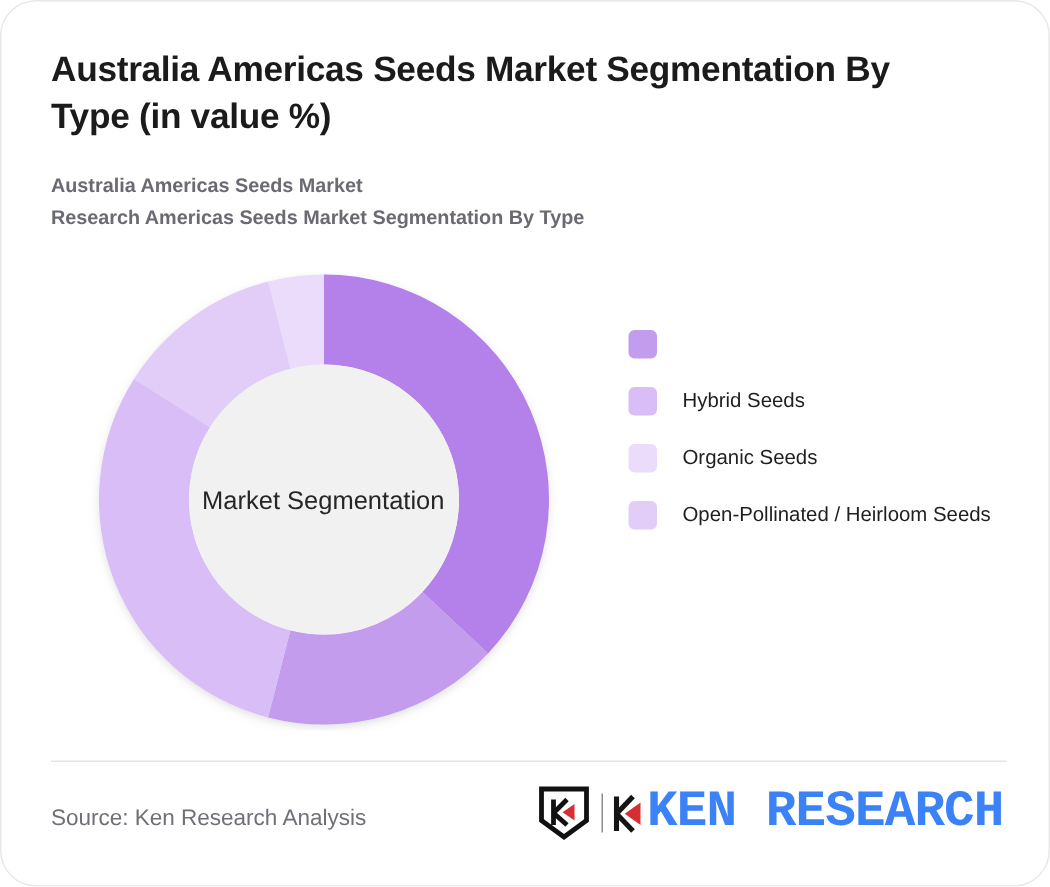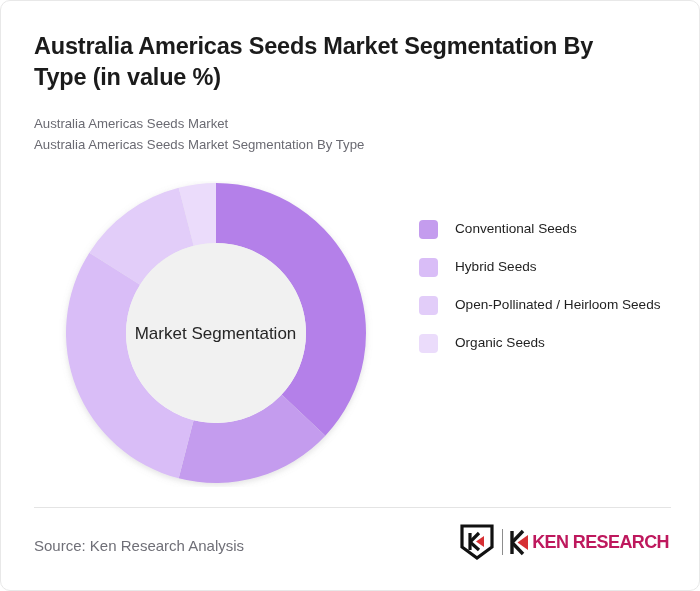--- a/index.html
+++ b/index.html
@@ -11,21 +11,21 @@
     font-family: "Liberation Sans", sans-serif;
     -webkit-font-smoothing: antialiased;
   }
   #card {
     position: relative;
     width: 700px;
     height: 591px;
     box-sizing: border-box;
     background: #ffffff;
     border: 1px solid #e8e8e8;
-    border-radius: 10px;
+    border-radius: 24px;
     overflow: hidden;
     padding-left: 19px;
   }
   .inner {
     position: absolute;
     left: 33px;
     top: 0;
     right: 30px;
     bottom: 0;
   }
@@ -42,21 +42,21 @@
   }
   #subtitle-block {
     position: absolute;
     left: 0;
     top: 112px;
     width: 610px;
     font-size: 13.2px;
     line-height: 1.62;
     color: #6a6a72;
   }
-  .sub-line { display: block; }
+  .sub-line { display: block; font-weight: bold; }
 
   
   #donut-wrap {
     position: absolute;
     left: -1px;
     top: 180px;
     width: 366px;
     height: 306px;
   }
   #donut-svg { display: block; }
@@ -121,41 +121,41 @@
     color: #6f6f77;
   }
   #brand-logo {
     position: absolute;
     right: 0;
     top: 522px;
     display: flex;
     align-items: center;
   }
   #brand-logo .logo-text {
-    font-family: Liberation Sans, sans-serif;
-    font-size: 18px;
+    font-family: Liberation Mono, monospace;
+    font-size: 34px;
     font-weight: bold;
     letter-spacing: -0.6px;
-    color: #be185d;
+    color: #3b82f6;
     margin-left: 5px;
     line-height: 1;
     white-space: nowrap;
   }
 </style>
 </head>
 <body>
 
 <div id="card">
   <div class="inner">
 
     <div id="chart-title">Australia Americas Seeds Market Segmentation By Type (in value %)</div>
 
     <div id="subtitle-block">
       <span class="sub-line">Australia Americas Seeds Market</span>
-      <span class="sub-line">Australia Americas Seeds Market Segmentation By Type</span>
+      <span class="sub-line">Research Americas Seeds Market Segmentation By Type</span>
     </div>
 
     <div id="donut-wrap">
       <svg id="donut-svg" width="366" height="306" viewBox="0 0 366 306">
         <defs>
           <filter id="softshadow" x="-25%" y="-25%" width="150%" height="150%">
             <feDropShadow dx="0" dy="2" stdDeviation="3" flood-color="#9a9a9a" flood-opacity="0.30"></feDropShadow>
           </filter>
         </defs>
         <g id="donut-slices" filter="url(#softshadow)">
@@ -168,33 +168,32 @@
         <circle cx="183" cy="152" r="90" fill="#f1f1f1"></circle>
       </svg>
       <div id="center-label">
         <span>Market Segmentation</span>
       </div>
     </div>
 
     <div id="legend">
         <div class="legend-item">
           <span class="legend-swatch" style="background: rgb(196, 156, 238);"></span>
-          <span class="legend-label">Conventional Seeds</span>
         </div>
         <div class="legend-item">
           <span class="legend-swatch" style="background: rgb(217, 189, 247);"></span>
           <span class="legend-label">Hybrid Seeds</span>
         </div>
         <div class="legend-item">
+          <span class="legend-swatch" style="background: rgb(235, 220, 251);"></span>
+          <span class="legend-label">Organic Seeds</span>
+        </div>
+        <div class="legend-item">
           <span class="legend-swatch" style="background: rgb(226, 205, 249);"></span>
           <span class="legend-label">Open-Pollinated / Heirloom Seeds</span>
-        </div>
-        <div class="legend-item">
-          <span class="legend-swatch" style="background: rgb(235, 220, 251);"></span>
-          <span class="legend-label">Organic Seeds</span>
         </div>
       </div>
 
     <div id="footer-rule"></div>
 
     <div id="source-note">Source: Ken Research Analysis</div>
 
     <div id="brand-logo">
       <svg width="36" height="38" viewBox="0 0 36 38">
         <path d="M3 3 H33 V24 L18 35 L3 24 Z" fill="#ffffff" stroke="#111111" stroke-width="3.2"></path>

